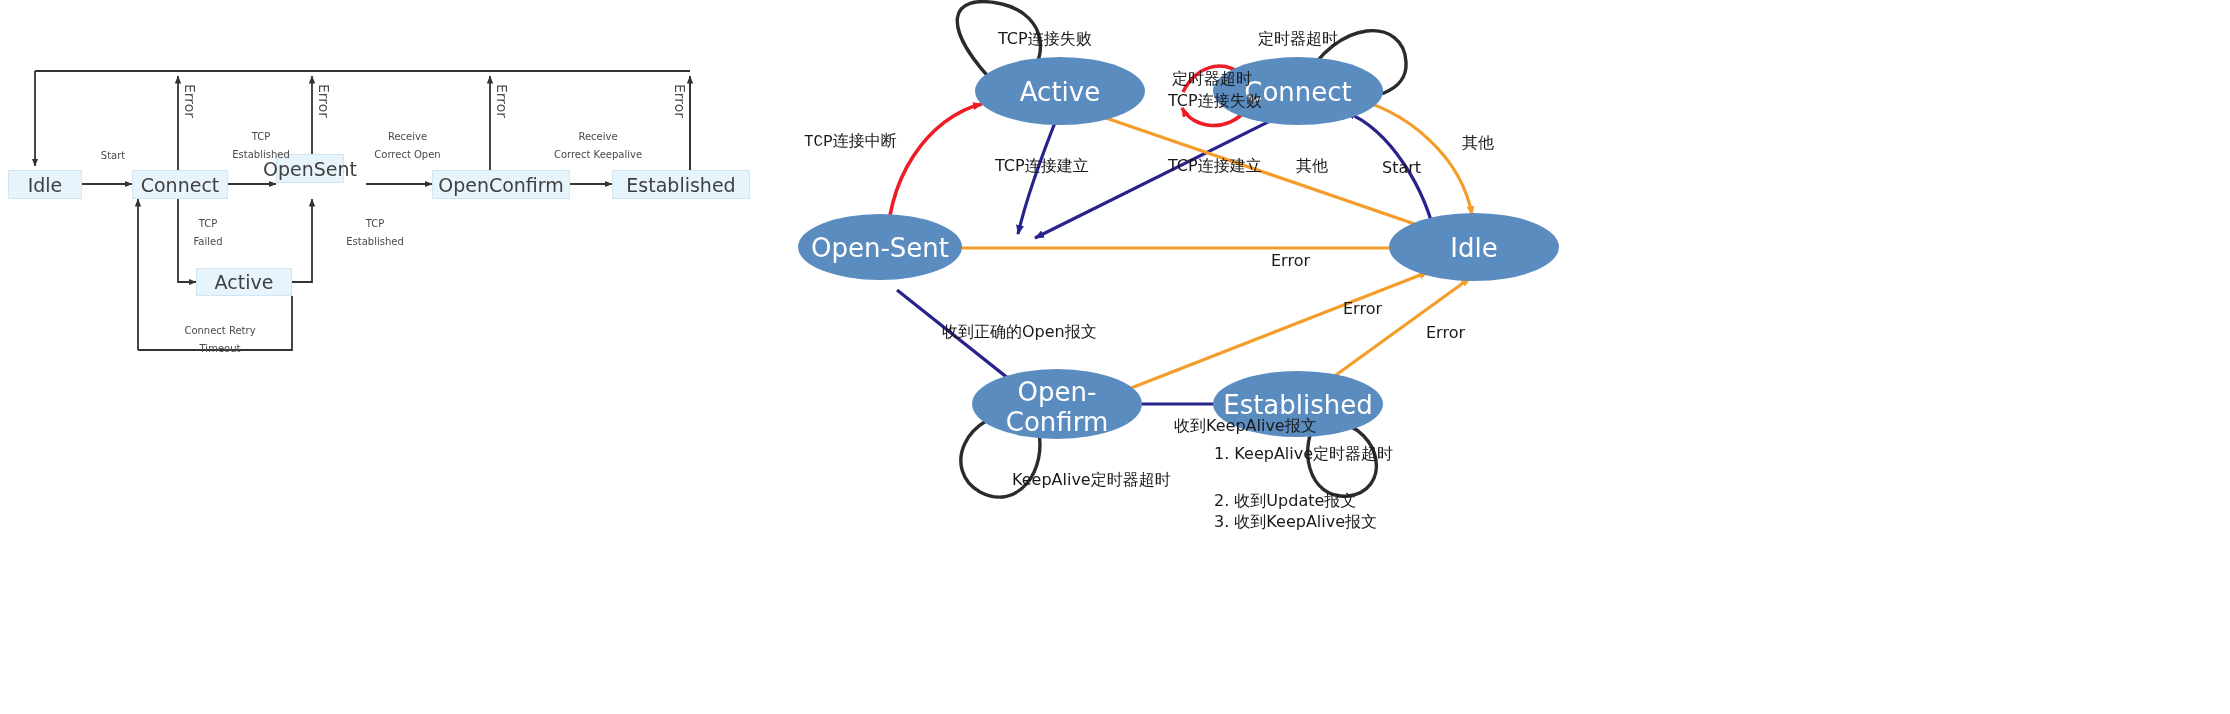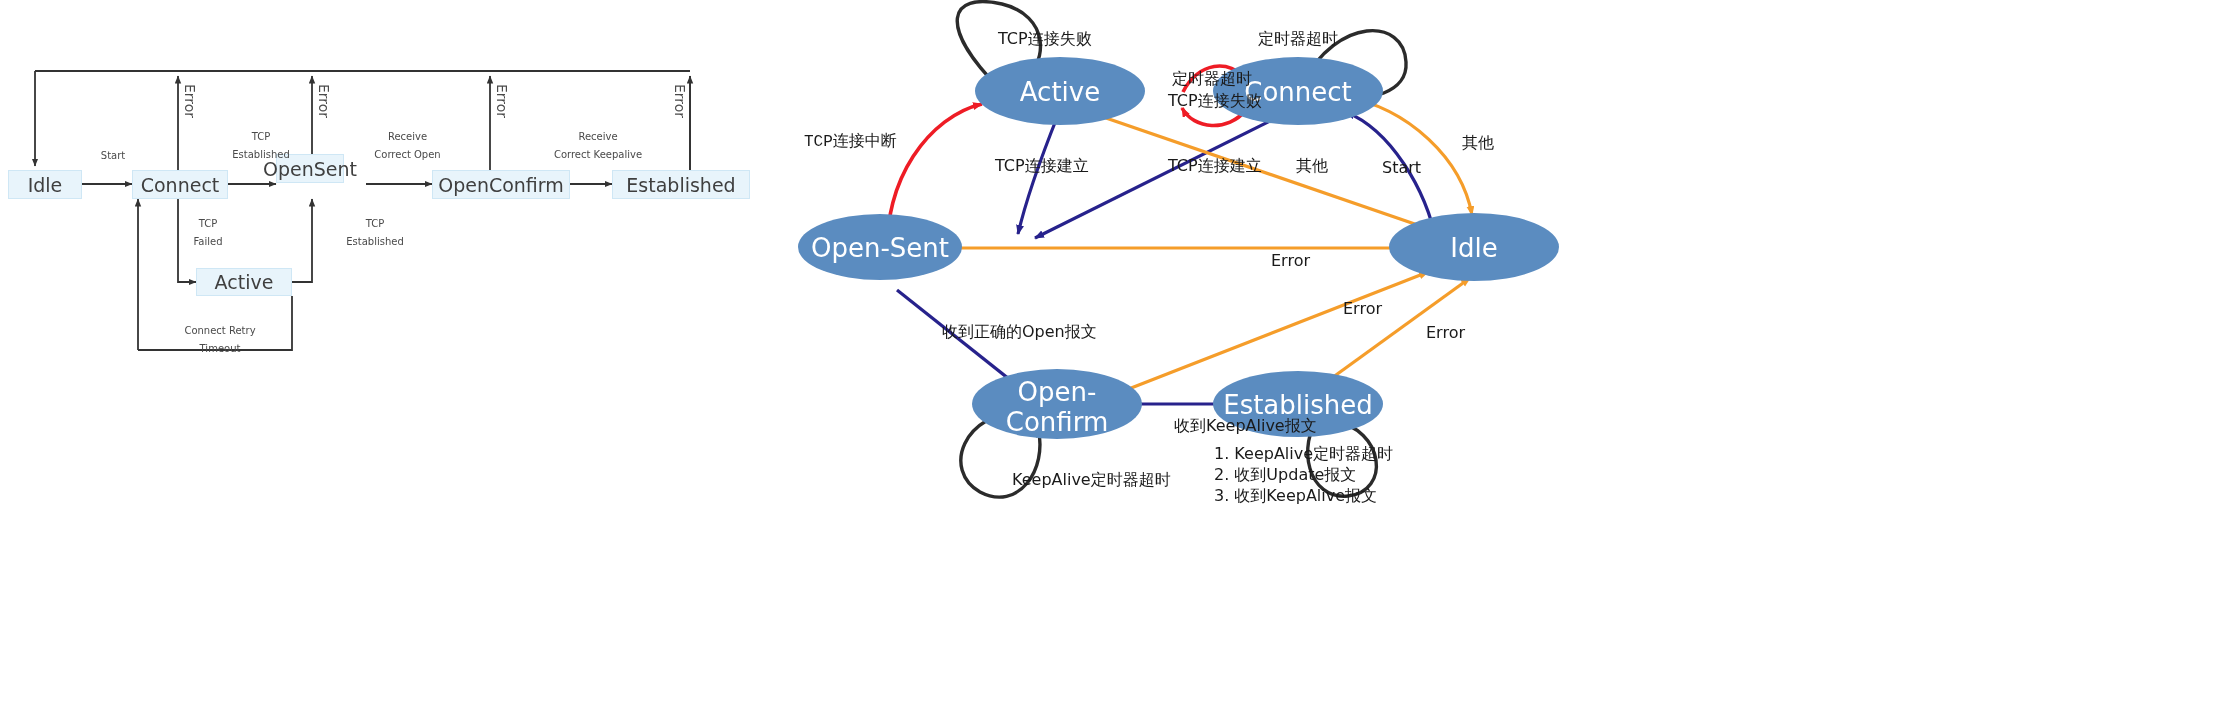--- a/index.html
+++ b/index.html
@@ -211,17 +211,17 @@
     <div class="cn-lbl" style="left:592px;top:157px;">Start</div>
     <div class="cn-lbl" style="left:481px;top:250px;">Error</div>
     <div class="cn-lbl" style="left:553px;top:298px;">Error</div>
     <div class="cn-lbl" style="left:636px;top:322px;">Error</div>
     <div class="cn-lbl" style="left:152px;top:297px;margin-top:24px;">收到正确的Open报文</div>
     <div class="cn-lbl" style="left:222px;top:469px;">KeepAlive定时器超时</div>
     <div class="cn-lbl" style="left:344px;top:415px;margin-left:40px;">收到KeepAlive报文</div>
 
     <div style="position:absolute;left:424px;top:443px;">
       <div class="cn-lbl" style="position:static;">1. KeepAlive定时器超时</div>
-      <div class="cn-lbl" style="position:static;">2. 收到Update报文</div>
+      <div class="cn-lbl" style="position:static;margin-top:26px;">2. 收到Update报文</div>
       <div class="cn-lbl" style="position:static;">3. 收到KeepAlive报文</div>
     </div>
   </div>
 </div>
 
 </body></html>

